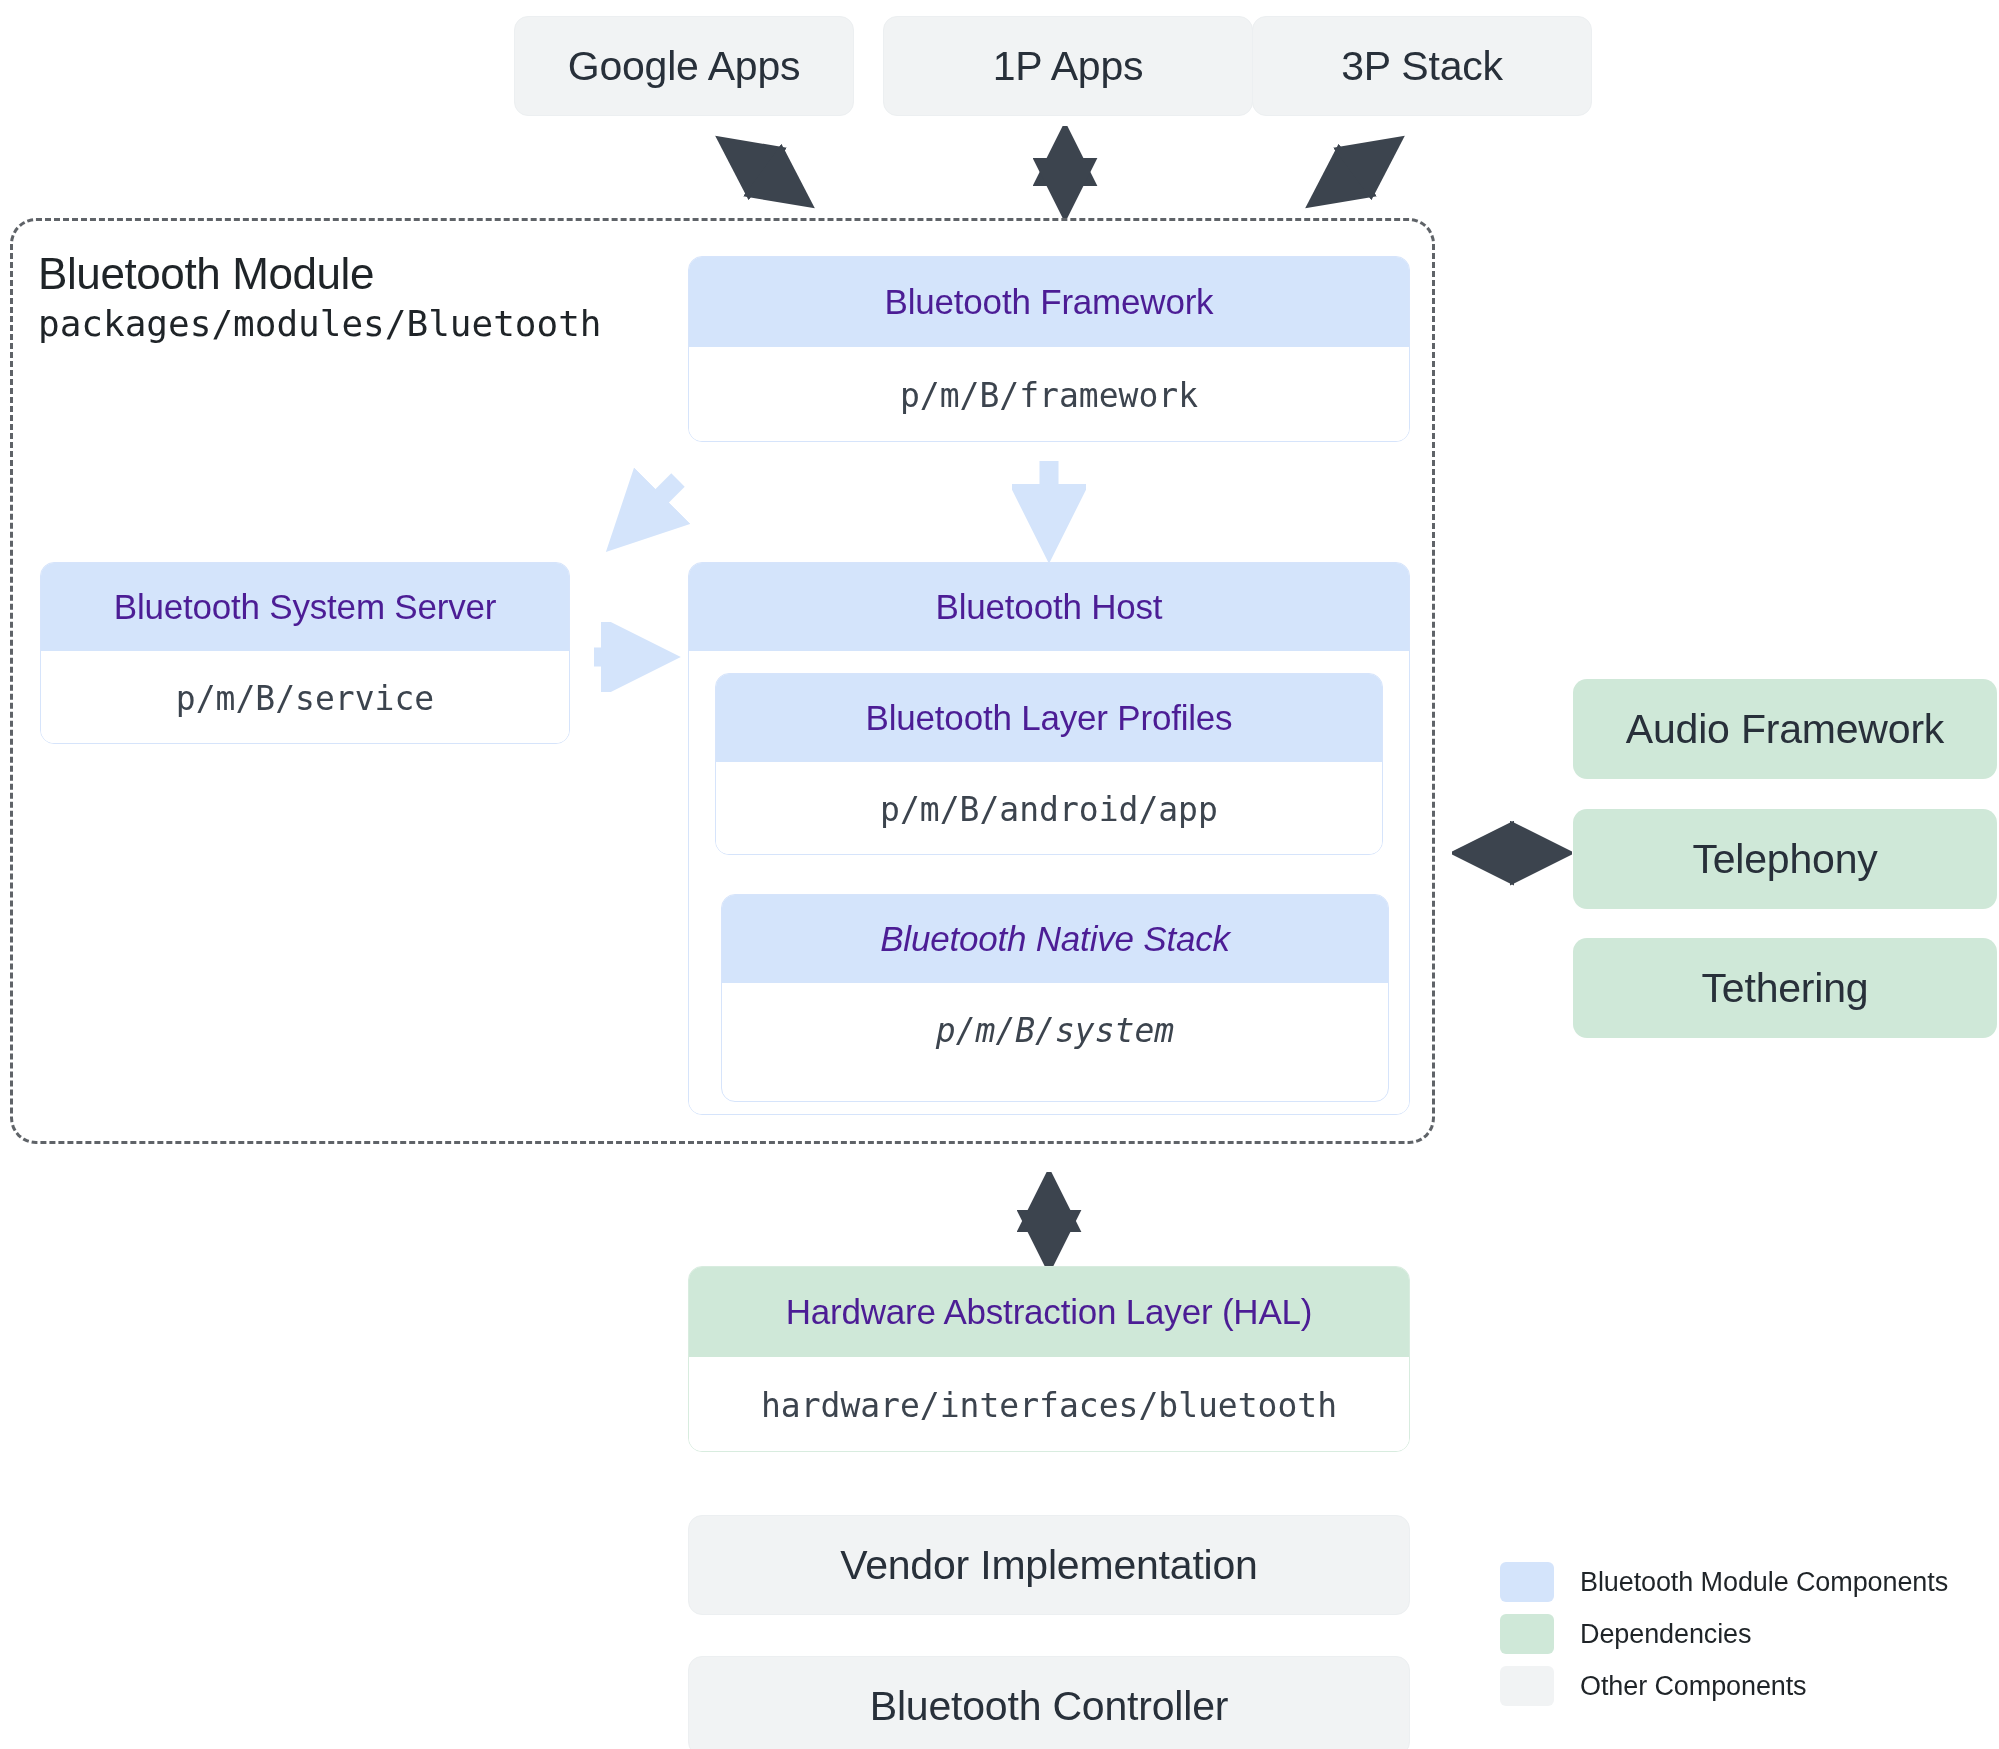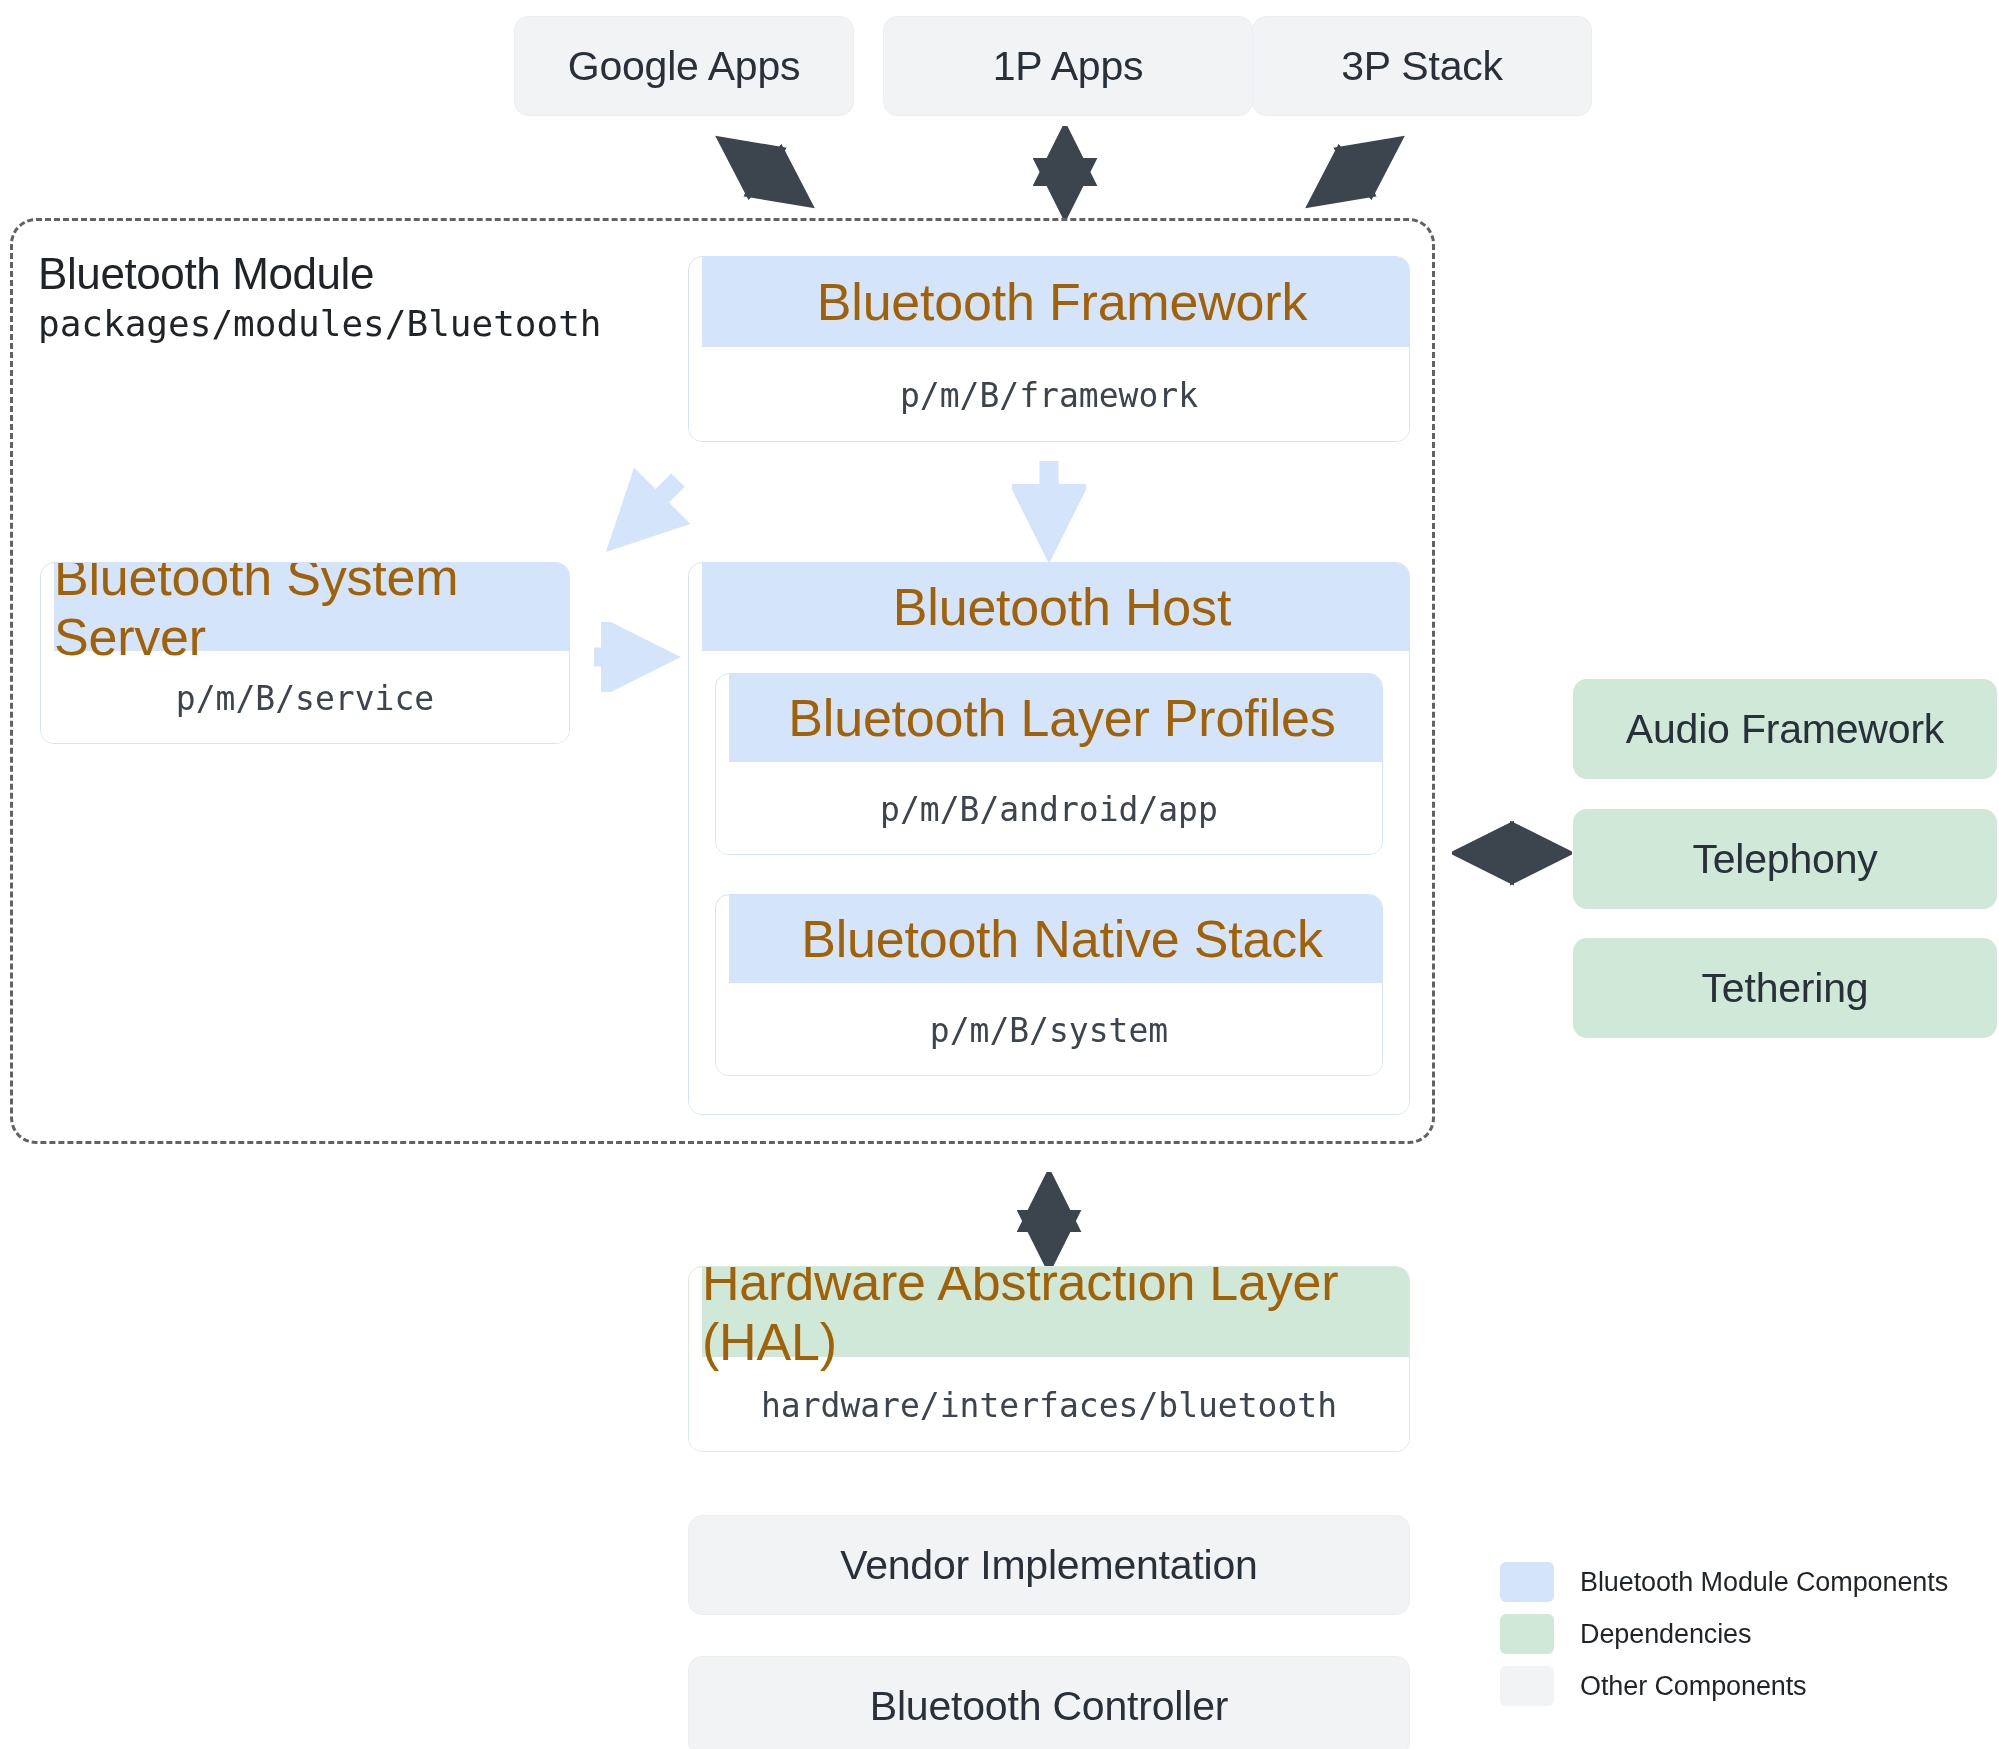--- a/index.html
+++ b/index.html
@@ -39,24 +39,23 @@
     position: absolute;
     border-radius: 14px;
     overflow: hidden;
     background: #ffffff;
   }
   .card.blue  { border: 1px solid #d6e4fb; }
   .card.green { border: 1px solid #d8ecdf; }
   .card-head {
     width: 100%;
     display: flex; align-items: center; justify-content: center;
-    font-size: 52px;
-    color: #a16207;
+    font-size: 35px;
+    color: #4c1d95;
     letter-spacing: -0.2px;
-    margin-left: 13px;
   }
   .card.blue  > .card-head { background: #d4e4fb; }
   .card.green > .card-head { background: #cfe8d8; }
   .card-path {
     width: 100%;
     display: flex; align-items: center; justify-content: center;
     font-family: "DejaVu Sans Mono", monospace;
     font-size: 33px;
     color: #3c444e;
     background: #ffffff;
@@ -170,21 +169,21 @@
   <div class="card blue" style="left:688px; top:562px; width:722px; height:553px;">
     <div class="card-head" style="height:88px;">Bluetooth Host</div>
 
     <div style="position:relative; width:100%; height:463px; background:#ffffff;">
 
       <div class="card blue" style="left:26px; top:22px; width:668px; height:182px;">
         <div class="card-head" style="height:88px;">Bluetooth Layer Profiles</div>
         <div class="card-path" style="height:94px;">p/m/B/android/app</div>
       </div>
 
-      <div class="card blue" style="left:26px; top:243px; width:668px; height:182px;">
+      <div class="card blue" style="left:32px; top:243px; width:668px; height:208px;font-style:italic;">
         <div class="card-head" style="height:88px;">Bluetooth Native Stack</div>
         <div class="card-path" style="height:94px;">p/m/B/system</div>
       </div>
 
     </div>
   </div>
 
   <svg class="arrow" style="left:1452px; top:818px;" width="120" height="70" viewBox="0 0 120 70">
     <line x1="18" y1="35" x2="102" y2="35" stroke="#3c444e" stroke-width="13" marker-start="url(#dk-start)" marker-end="url(#dk-end)"></line>
   </svg>

